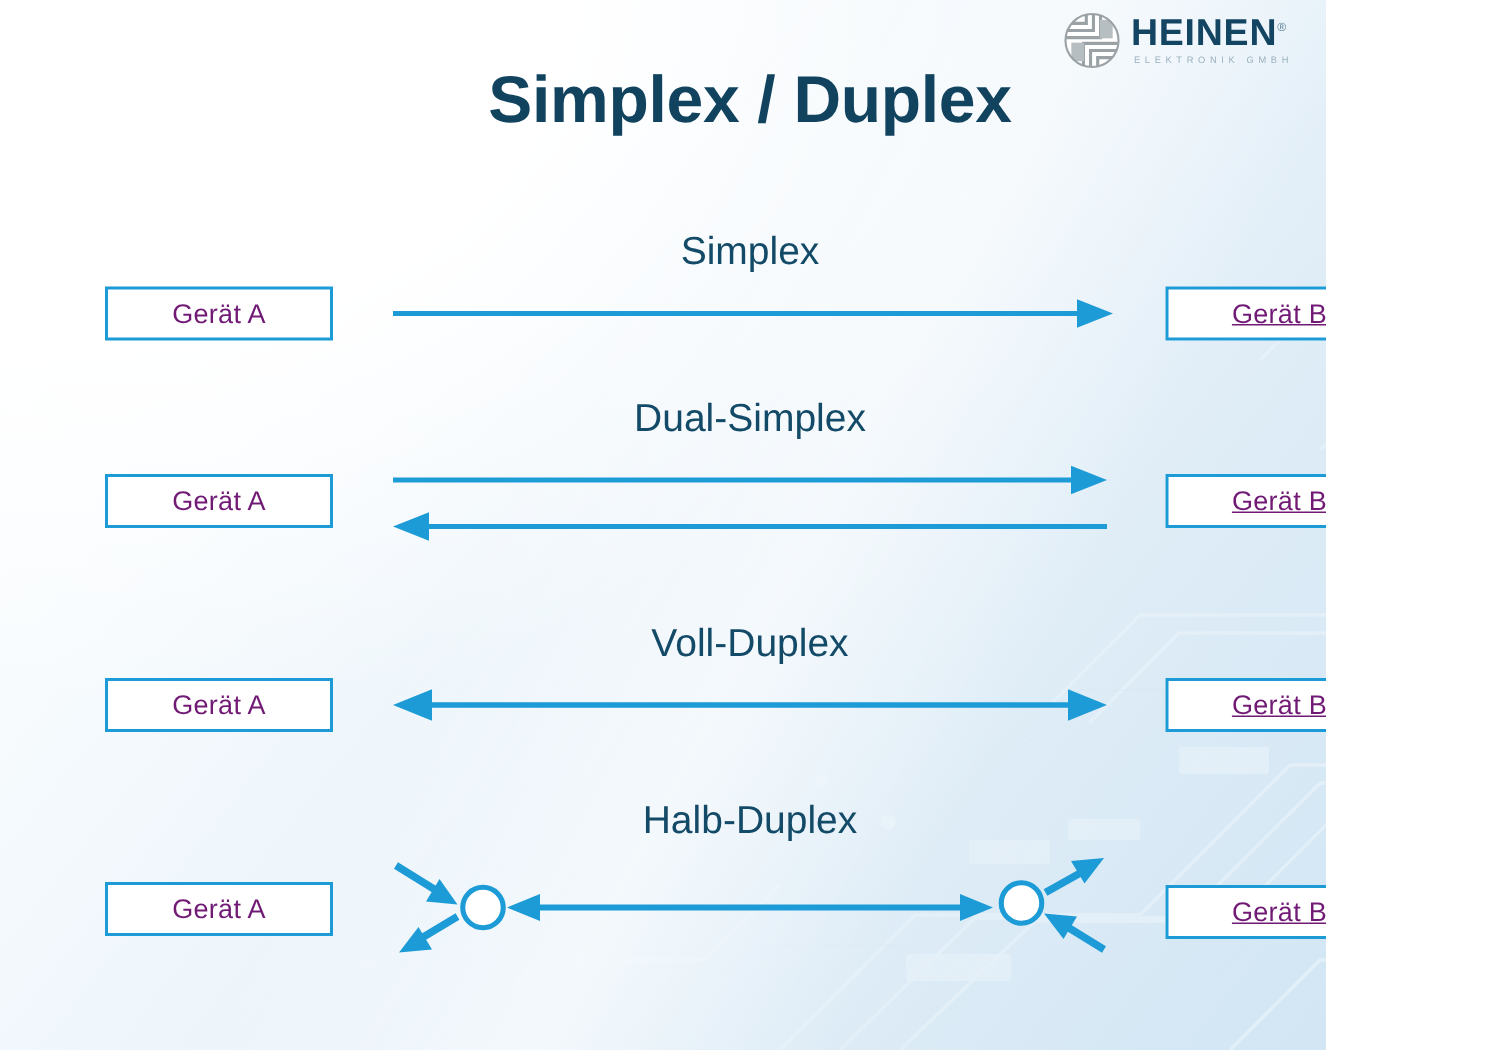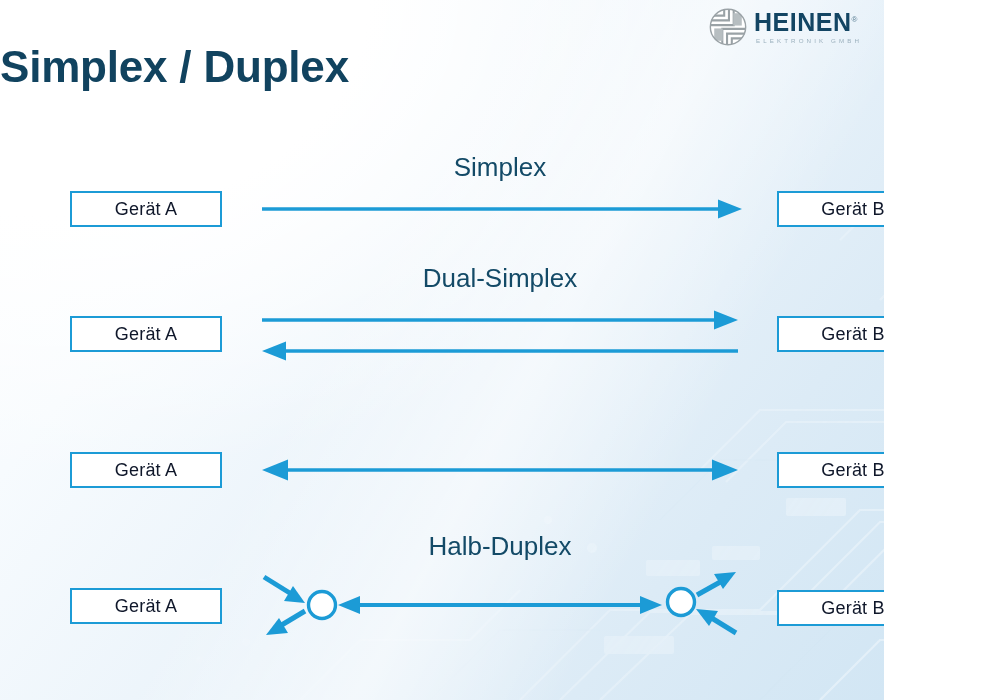--- a/index.html
+++ b/index.html
@@ -82,20 +82,21 @@
     padding-left: 2px;
     font-family: "Liberation Sans", sans-serif;
   }
 
   
   .title {
     position: absolute;
     top: 42px;
     left: 0;
     width: 1000px;
+    text-align: center;
     font-size: 44px;
     font-weight: 700;
     color: #11435f;
     letter-spacing: -0.2px;
     font-family: "Liberation Sans", sans-serif;
   }
 
   
   .row { position: absolute; left: 0; width: 1000px; }
 
@@ -108,30 +109,30 @@
     color: #134a67;
     font-family: "Liberation Sans", sans-serif;
     white-space: nowrap;
   }
 
   .device {
     position: absolute;
     height: 36px;
     border: 2px solid #1c9bd6;
     background: #ffffff;
-    color: #0f172a;
+    color: #701a75;
     font-size: 18px;
     display: flex;
     align-items: center;
     justify-content: center;
     font-family: "Liberation Sans", sans-serif;
     letter-spacing: .2px;
   }
   .device.left  { left: 70px;  width: 152px; }
-  .device.right { left: 777px; width: 152px; }
+  .device.right { left: 777px; width: 152px; text-decoration: underline; }
 
   .arrow-svg { position: absolute; left: 0; top: 0; overflow: visible; }
 </style>
 </head>
 <body>
 
 <div id="slide">
 
   <div class="bg-gradient"></div>
 
@@ -230,20 +231,21 @@
       <g stroke="#1c9bd6" stroke-width="3.4" fill="#1c9bd6">
         <line x1="262" y1="57" x2="722" y2="57"></line>
         <polygon points="738,57 714,47.5 714,66.5" stroke="none"></polygon>
         <line x1="738" y1="88" x2="278" y2="88"></line>
         <polygon points="262,88 286,78.5 286,97.5" stroke="none"></polygon>
       </g>
     </svg>
   </div>
 
   <div class="row" style="top:413px; height:86px;">
+    <div class="row-label" style="top:0;">Voll-Duplex</div>
 
     <div class="device left" style="top:39px;">Gerät A</div>
     <div class="device right" style="top:39px;">Gerät B</div>
 
     <svg class="arrow-svg" width="1000" height="86" viewBox="0 0 1000 86" xmlns="http://www.w3.org/2000/svg">
       <g stroke="#1c9bd6" stroke-width="3.6" fill="#1c9bd6">
         <line x1="278" y1="57" x2="722" y2="57"></line>
         <polygon points="262,57 288,46.5 288,67.5" stroke="none"></polygon>
         <polygon points="738,57 712,46.5 712,67.5" stroke="none"></polygon>
       </g>

